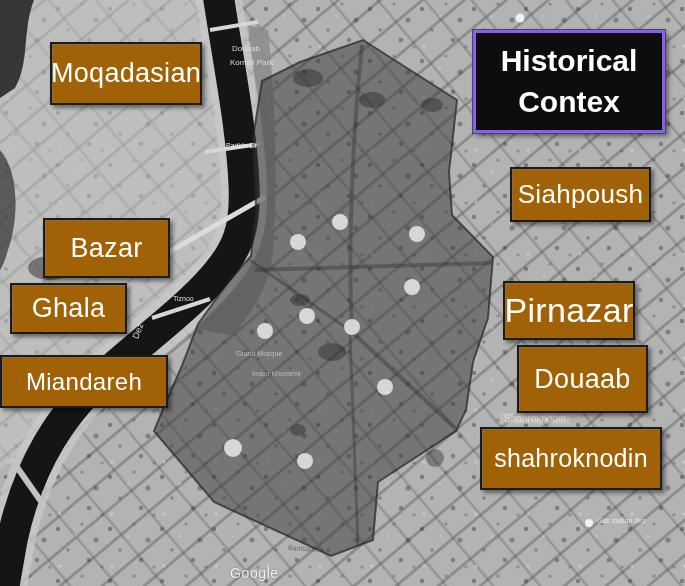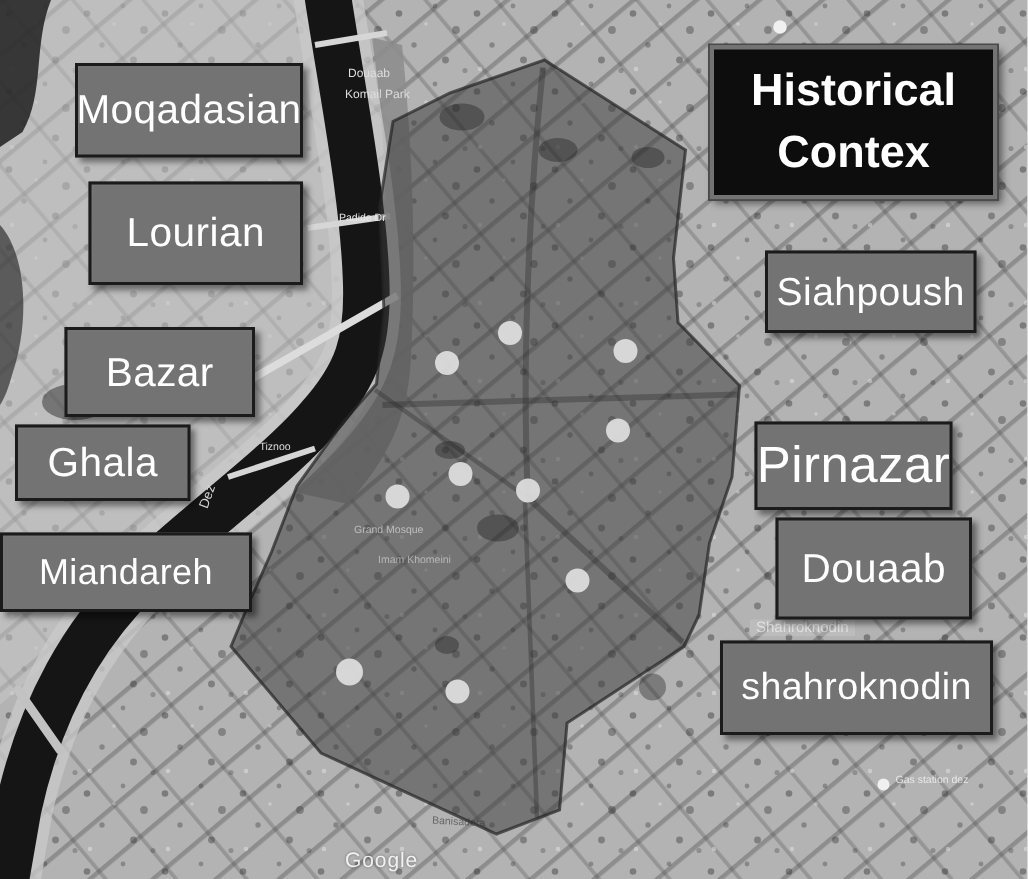--- a/index.html
+++ b/index.html
@@ -8,31 +8,31 @@
     font-family:"Liberation Sans","DejaVu Sans",sans-serif;
     background:#b3b3b3;
   }
   .stage svg{position:absolute;left:0;top:0;}
   .maplabel{
     position:absolute;z-index:2;color:#ddd;white-space:nowrap;
     font-family:"Liberation Sans",sans-serif;pointer-events:none;
   }
   .tag{
     position:absolute;z-index:3;
-    background:#737373;color:#fff;
+    background:#a16207;color:#fff;
     display:flex;align-items:center;justify-content:center;
     font-size:26px;letter-spacing:.3px;
     border:2px solid #1b1b1b;
     box-shadow:inset 1px 1px 0 rgba(120,120,120,.55), 3px 3px 4px rgba(0,0,0,.45);
     box-sizing:border-box;
   }
   .title-box{
     position:absolute;z-index:4;
     background:#0d0d0d;color:#fff;
-    border:3px solid #737373;
+    border:3px solid #8b5cf6;
     box-shadow:0 0 0 1px #4a4a4a, 3px 3px 5px rgba(0,0,0,.5);
     display:flex;align-items:center;justify-content:center;text-align:center;
     font-weight:bold;font-size:30px;line-height:1.35;
     box-sizing:border-box;padding:4px 14px;
   }
   .watermark{
     position:absolute;z-index:2;color:rgba(255,255,255,.88);
     font-size:14px;letter-spacing:.6px;font-weight:normal;
     text-shadow:0 0 2px rgba(0,0,0,.4);
     text-align:right;
@@ -134,21 +134,20 @@
   <div class="maplabel" style="left:236px;top:350px;font-size:7px;color:rgba(235,235,235,.6);">Grand Mosque</div>
   <div class="maplabel" style="left:252px;top:370px;font-size:7px;color:rgba(235,235,235,.55);">Imam Khomeini</div>
   <div class="maplabel" style="left:500px;top:413px;font-size:10px;color:rgba(255,255,255,.55);background:rgba(210,210,210,.3);padding:0 4px;">Shahroknodin</div>
   <div class="maplabel" style="left:597px;top:517px;font-size:7px;color:rgba(245,245,245,.8);white-space:normal;width:62px;line-height:1.15;">Gas station dez</div>
   <div class="maplabel" style="left:288px;top:545px;font-size:7px;color:rgba(50,50,50,.6);transform:rotate(3deg);">Banisadera</div>
   <div class="watermark" style="left:230px;top:565px;">Google</div>
 
   <div class="title-box" style="left:473px;top:30px;width:192px;height:103px;">Historical Contex</div>
 
   <div class="tag" style="left:50px;top:42px;width:152px;height:63px;font-size:27px;">Moqadasian</div>
-  <div class="tag" style="left:59px;top:121px;width:143px;height:69px;font-size:27px;">Lourian</div>
   <div class="tag" style="left:43px;top:218px;width:127px;height:60px;font-size:27px;">Bazar</div>
   <div class="tag" style="left:10px;top:283px;width:117px;height:51px;font-size:27px;">Ghala</div>
   <div class="tag" style="left:0px;top:355px;width:168px;height:53px;font-size:24px;">Miandareh</div>
 
   <div class="tag" style="left:510px;top:167px;width:141px;height:55px;font-size:26px;">Siahpoush</div>
   <div class="tag" style="left:503px;top:281px;width:132px;height:59px;font-size:34px;">Pirnazar</div>
   <div class="tag" style="left:517px;top:345px;width:131px;height:68px;font-size:27px;">Douaab</div>
   <div class="tag" style="left:480px;top:427px;width:182px;height:63px;font-size:25px;">shahroknodin</div>
 
 </div>

